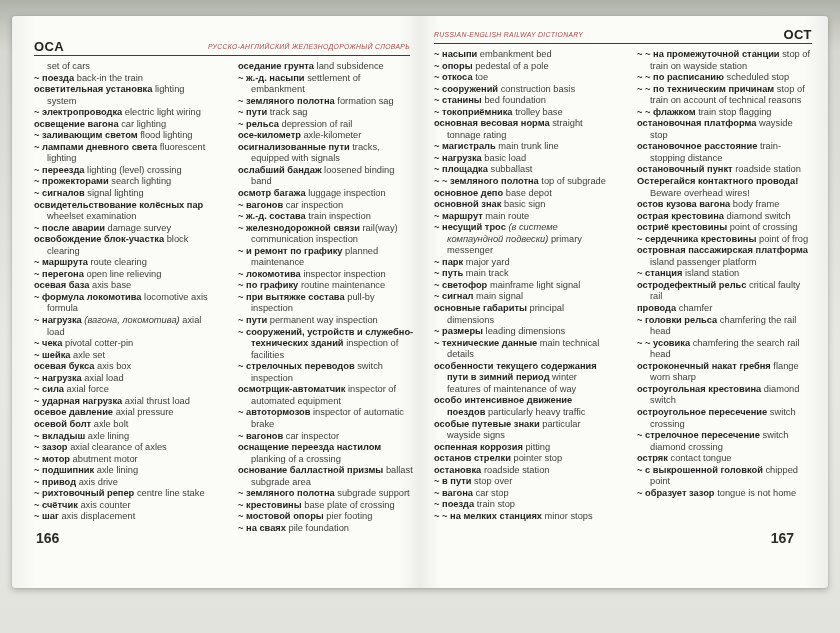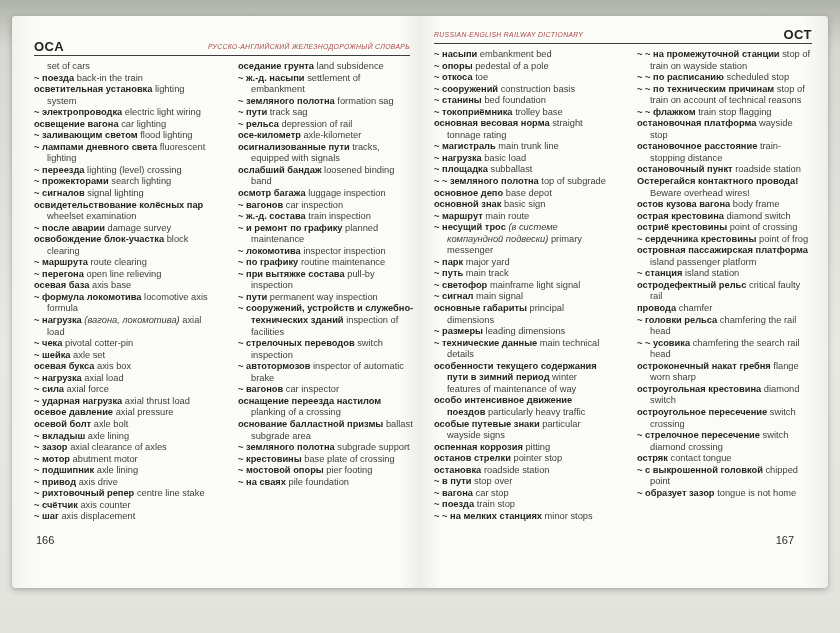--- a/index.html
+++ b/index.html
@@ -31,21 +31,21 @@
   .col{width:50%;min-width:0;}
   .entry{
     font-size:9.3px;line-height:11.55px;color:#3d3d3d;
     padding-left:13px;text-indent:-13px;
     -webkit-font-smoothing:antialiased;
   }
   .entry.cont{text-indent:0;}
   .entry .ru{font-weight:bold;color:#242424;}
   .entry .note{font-style:italic;font-weight:normal;color:#3d3d3d;margin-top:28px;}
   .pageno{
-    position:absolute;bottom:42px;font-weight:normal;font-size:11px;color:#2b2b2b;
+    position:absolute;bottom:42px;font-weight:bold;font-size:14px;color:#2b2b2b;
   }
   .pageno.left{left:24px;}
   .pageno.right{right:34px;}
 </style>
 </head>
 <body>
 
 <div class="book">
 
   <div class="page left">
@@ -95,27 +95,29 @@
           <div class="entry"><span class="ru">~ ж.-д. насыпи</span><span class="en"> settlement of embankment</span></div>
           <div class="entry"><span class="ru">~ земляного полотна</span><span class="en"> formation sag</span></div>
           <div class="entry"><span class="ru">~ пути</span><span class="en"> track sag</span></div>
           <div class="entry"><span class="ru">~ рельса</span><span class="en"> depression of rail</span></div>
           <div class="entry"><span class="ru">осе-километр</span><span class="en"> axle-kilometer</span></div>
           <div class="entry"><span class="ru">осигнализованные пути</span><span class="en"> tracks, equipped with signals</span></div>
           <div class="entry"><span class="ru">ослабший бандаж</span><span class="en"> loosened binding band</span></div>
           <div class="entry"><span class="ru">осмотр багажа</span><span class="en"> luggage inspection</span></div>
           <div class="entry"><span class="ru">~ вагонов</span><span class="en"> car inspection</span></div>
           <div class="entry"><span class="ru">~ ж.-д. состава</span><span class="en"> train inspection</span></div>
+          <div class="entry"><span class="ru">~ железнодорожной связи</span><span class="en"> rail(way) communication inspection</span></div>
           <div class="entry"><span class="ru">~ и ремонт по графику</span><span class="en"> planned maintenance</span></div>
           <div class="entry"><span class="ru">~ локомотива</span><span class="en"> inspector inspection</span></div>
           <div class="entry"><span class="ru">~ по графику</span><span class="en"> routine maintenance</span></div>
           <div class="entry"><span class="ru">~ при вытяжке состава</span><span class="en"> pull-by inspection</span></div>
           <div class="entry"><span class="ru">~ пути</span><span class="en"> permanent way inspection</span></div>
           <div class="entry"><span class="ru">~ сооружений, устройств и служебно-технических зданий</span><span class="en"> inspection of facilities</span></div>
           <div class="entry"><span class="ru">~ стрелочных переводов</span><span class="en"> switch inspection</span></div>
+          <div class="entry"><span class="ru">осмотрщик-автоматчик</span><span class="en"> inspector of automated equipment</span></div>
           <div class="entry"><span class="ru">~ автотормозов</span><span class="en"> inspector of automatic brake</span></div>
           <div class="entry"><span class="ru">~ вагонов</span><span class="en"> car inspector</span></div>
           <div class="entry"><span class="ru">оснащение переезда настилом</span><span class="en"> planking of a crossing</span></div>
           <div class="entry"><span class="ru">основание балластной призмы</span><span class="en"> ballast subgrade area</span></div>
           <div class="entry"><span class="ru">~ земляного полотна</span><span class="en"> subgrade support</span></div>
           <div class="entry"><span class="ru">~ крестовины</span><span class="en"> base plate of crossing</span></div>
           <div class="entry"><span class="ru">~ мостовой опоры</span><span class="en"> pier footing</span></div>
           <div class="entry"><span class="ru">~ на сваях</span><span class="en"> pile foundation</span></div>
         </div>
     </div>

